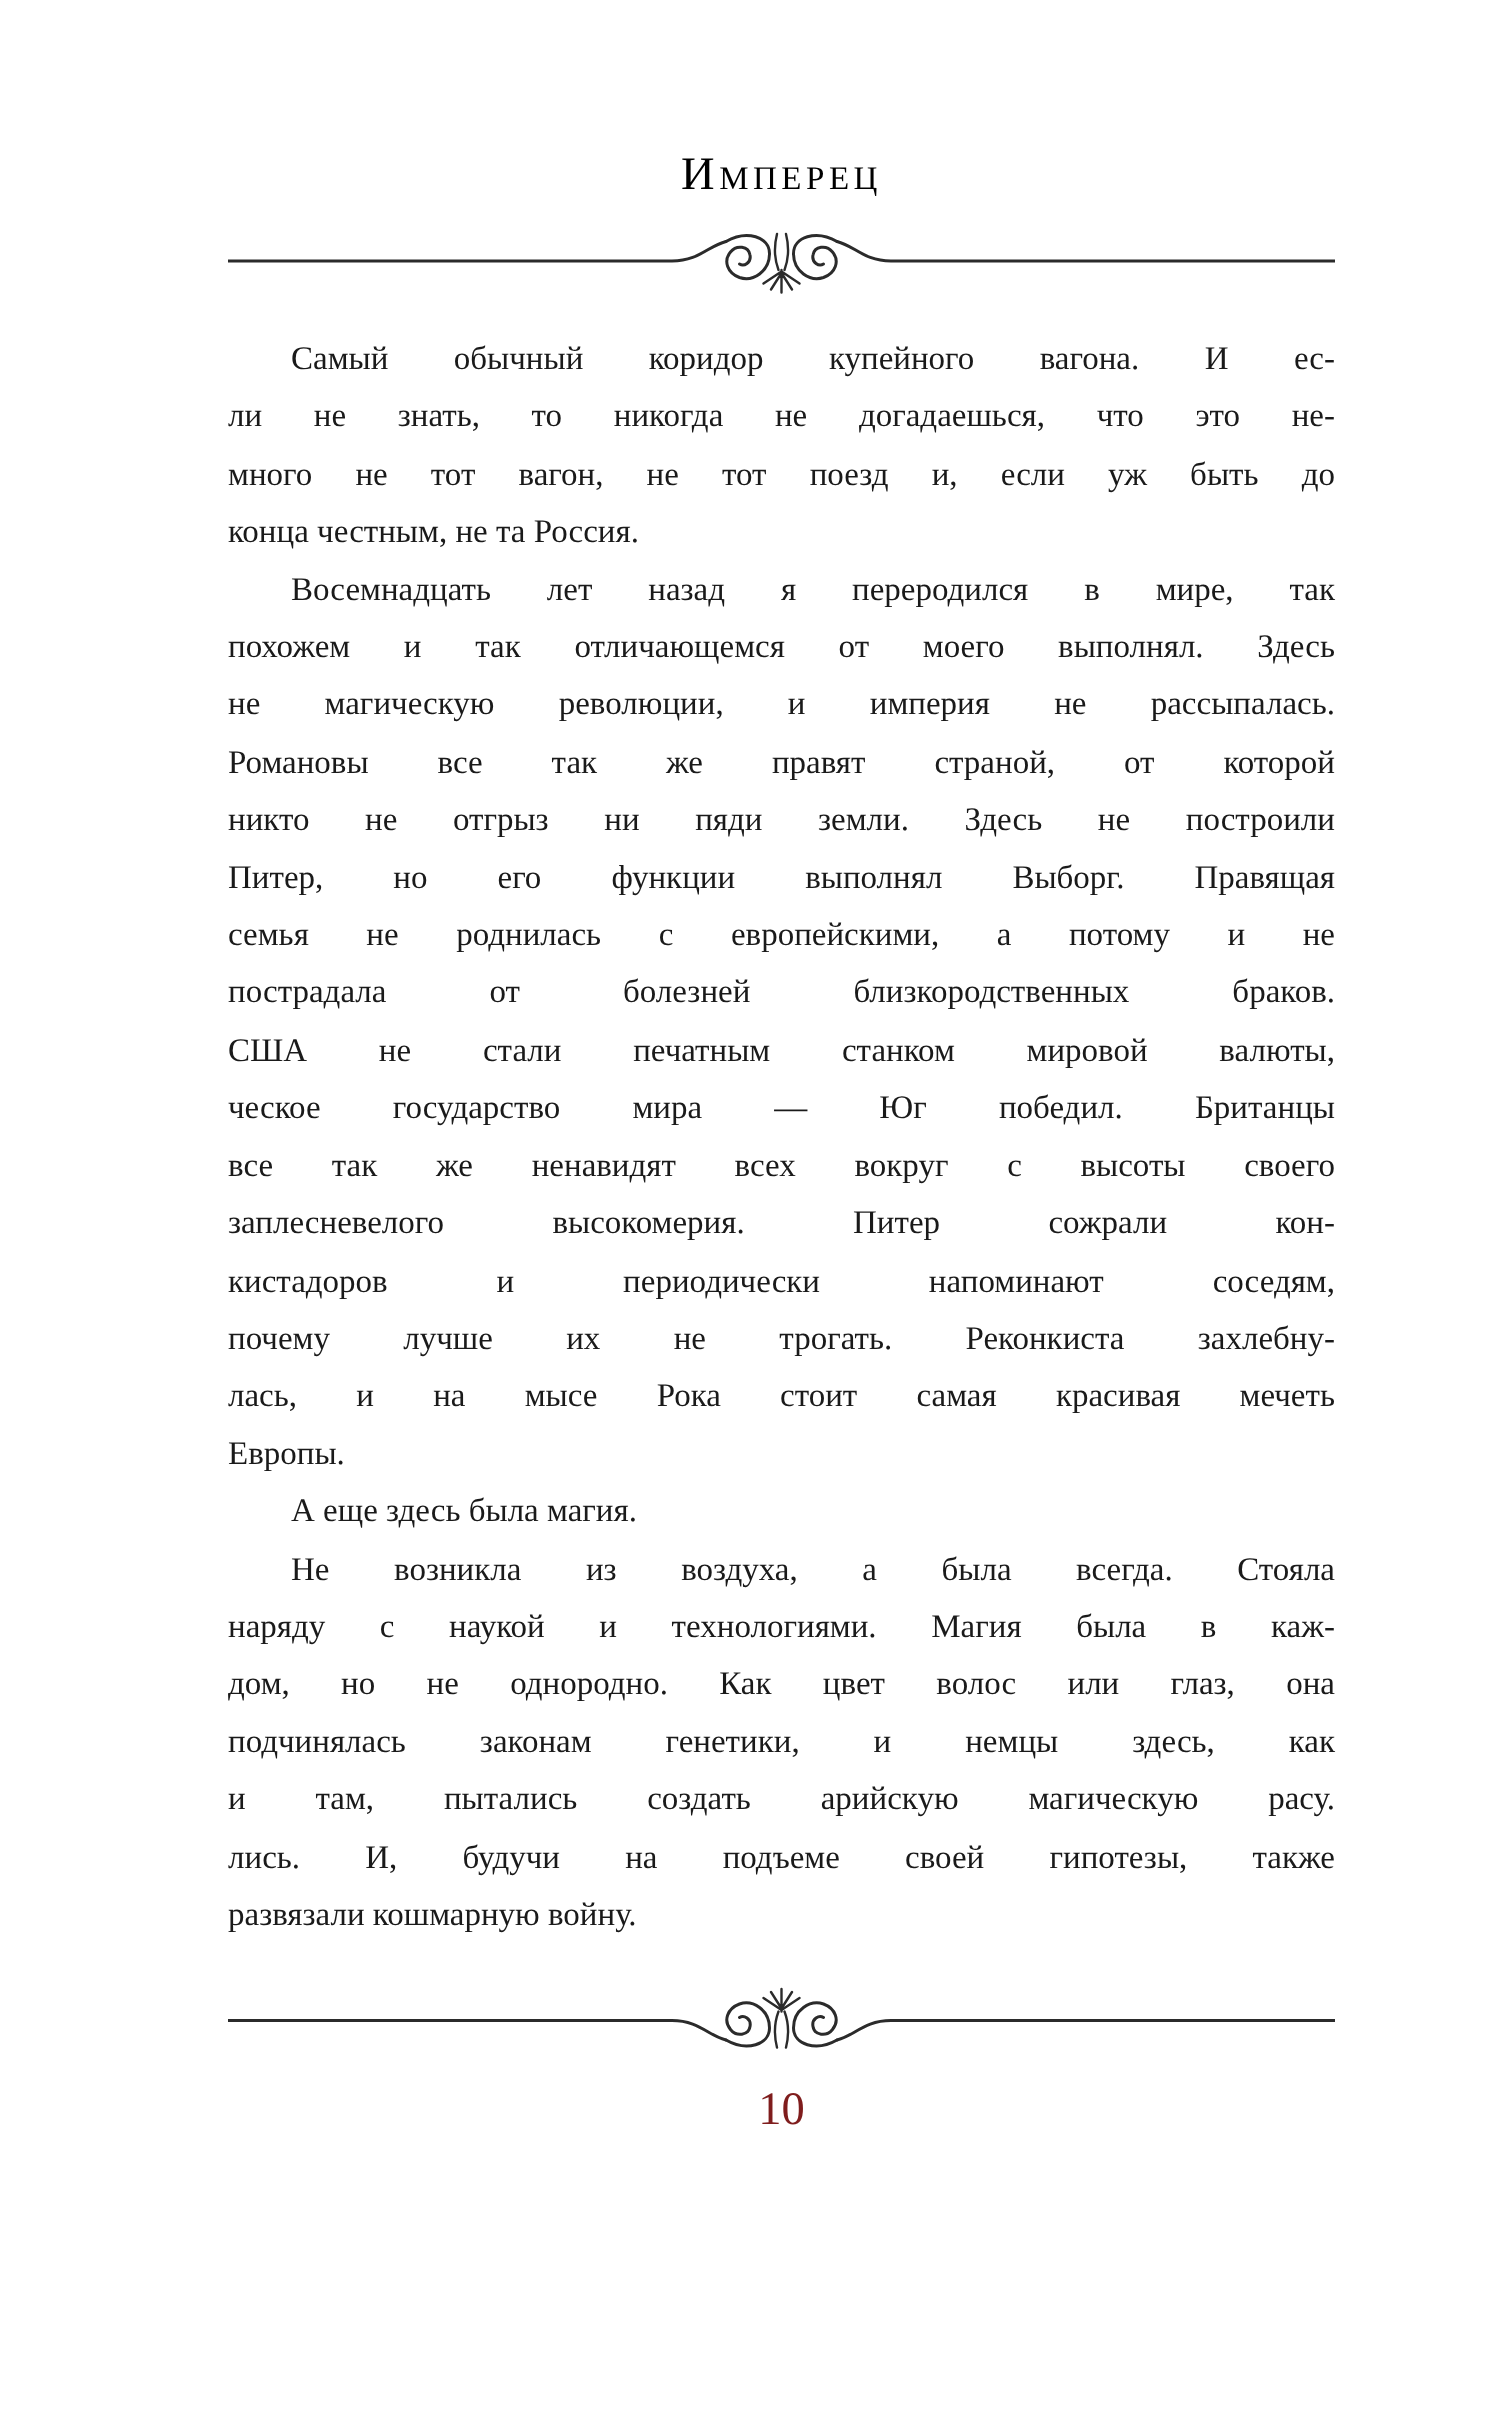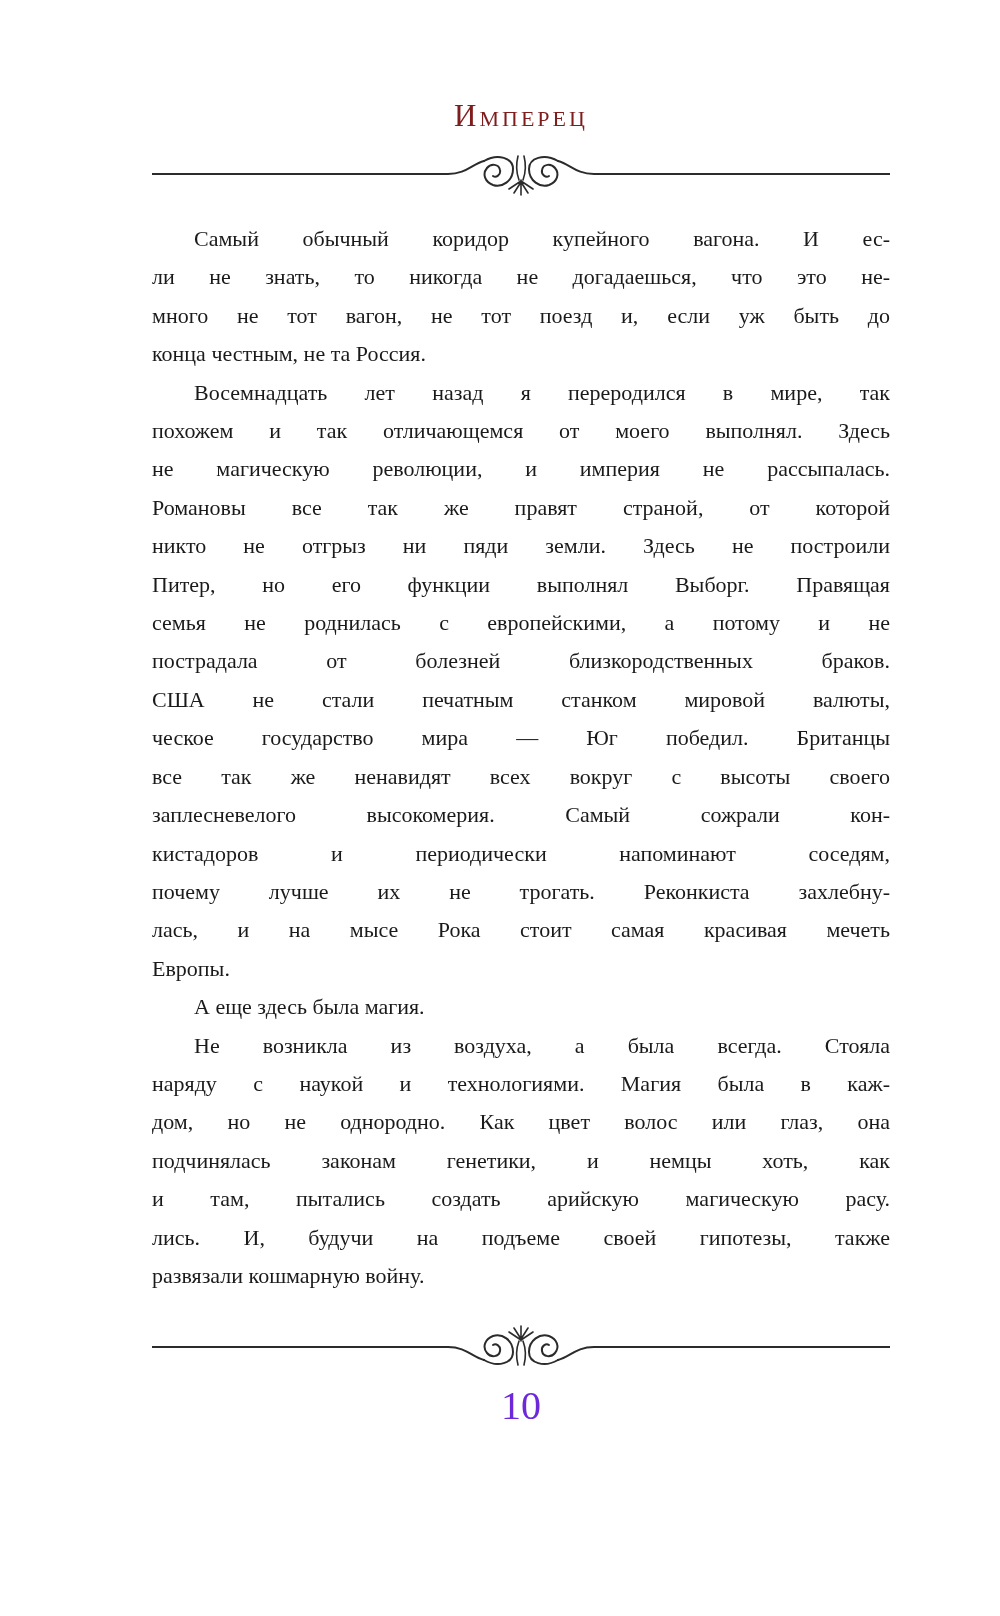--- a/index.html
+++ b/index.html
@@ -22,21 +22,21 @@
     top: 0;
     width: 738px;
   }
   .running-head {
     margin-top: 98px;
     text-align: center;
     font-variant: small-caps;
     font-size: 31px;
     line-height: 36px;
     letter-spacing: 3px;
-    color: #7f1d1d;
+    color: #000000;
   }
   .divider {
     display: block;
     margin: 16px auto 0;
   }
   .divider.bottom {
     margin-top: 28px;
     transform: scaleY(-1);
   }
   .text-block {
@@ -52,23 +52,23 @@
   }
   .line.first {
     text-indent: 42px;
   }
   .line.last {
     text-align-last: left;
   }
   .page-number {
     margin-top: 18px;
     text-align: center;
-    font-size: 40px;
+    font-size: 31px;
     line-height: 34px;
-    color: #6d28d9;
+    color: #7f1d1d;
   }
 </style>
 </head>
 <body>
 
 <div class="page">
   <div class="content">
 
     <div class="running-head">Имперец</div>
 
@@ -97,36 +97,36 @@
         <div class="line">похожем и так отличающемся от моего выполнял. Здесь</div>
         <div class="line">не магическую революции, и империя не рассыпалась.</div>
         <div class="line">Романовы все так же правят страной, от которой</div>
         <div class="line">никто не отгрыз ни пяди земли. Здесь не построили</div>
         <div class="line">Питер, но его функции выполнял Выборг. Правящая</div>
         <div class="line">семья не роднилась с европейскими, а потому и не</div>
         <div class="line">пострадала от болезней близкородственных браков.</div>
         <div class="line">США не стали печатным станком мировой валюты,</div>
         <div class="line">ческое государство мира — Юг победил. Британцы</div>
         <div class="line">все так же ненавидят всех вокруг с высоты своего</div>
-        <div class="line">заплесневелого высокомерия. Самый сожрали кон-</div>
+        <div class="line">заплесневелого высокомерия. Питер сожрали кон-</div>
         <div class="line">кистадоров и периодически напоминают соседям,</div>
         <div class="line">почему лучше их не трогать. Реконкиста захлебну-</div>
         <div class="line">лась, и на мысе Рока стоит самая красивая мечеть</div>
         <div class="line last">Европы.</div>
       </div>
 
       <div class="para">
         <div class="line first last">А еще здесь была магия.</div>
       </div>
 
       <div class="para">
         <div class="line first">Не возникла из воздуха, а была всегда. Стояла</div>
         <div class="line">наряду с наукой и технологиями. Магия была в каж-</div>
         <div class="line">дом, но не однородно. Как цвет волос или глаз, она</div>
-        <div class="line">подчинялась законам генетики, и немцы хоть, как</div>
+        <div class="line">подчинялась законам генетики, и немцы здесь, как</div>
         <div class="line">и там, пытались создать арийскую магическую расу.</div>
         <div class="line">лись. И, будучи на подъеме своей гипотезы, также</div>
         <div class="line last">развязали кошмарную войну.</div>
       </div>
 
     </div>
 
     <svg class="divider bottom" width="738" height="48" viewBox="0 0 738 48" aria-hidden="true">
       <g fill="none" stroke="#2b2b2b" stroke-width="2" stroke-linecap="round">
         <path d="M0,24 H296 C314,24 320,14 332,11"></path>

